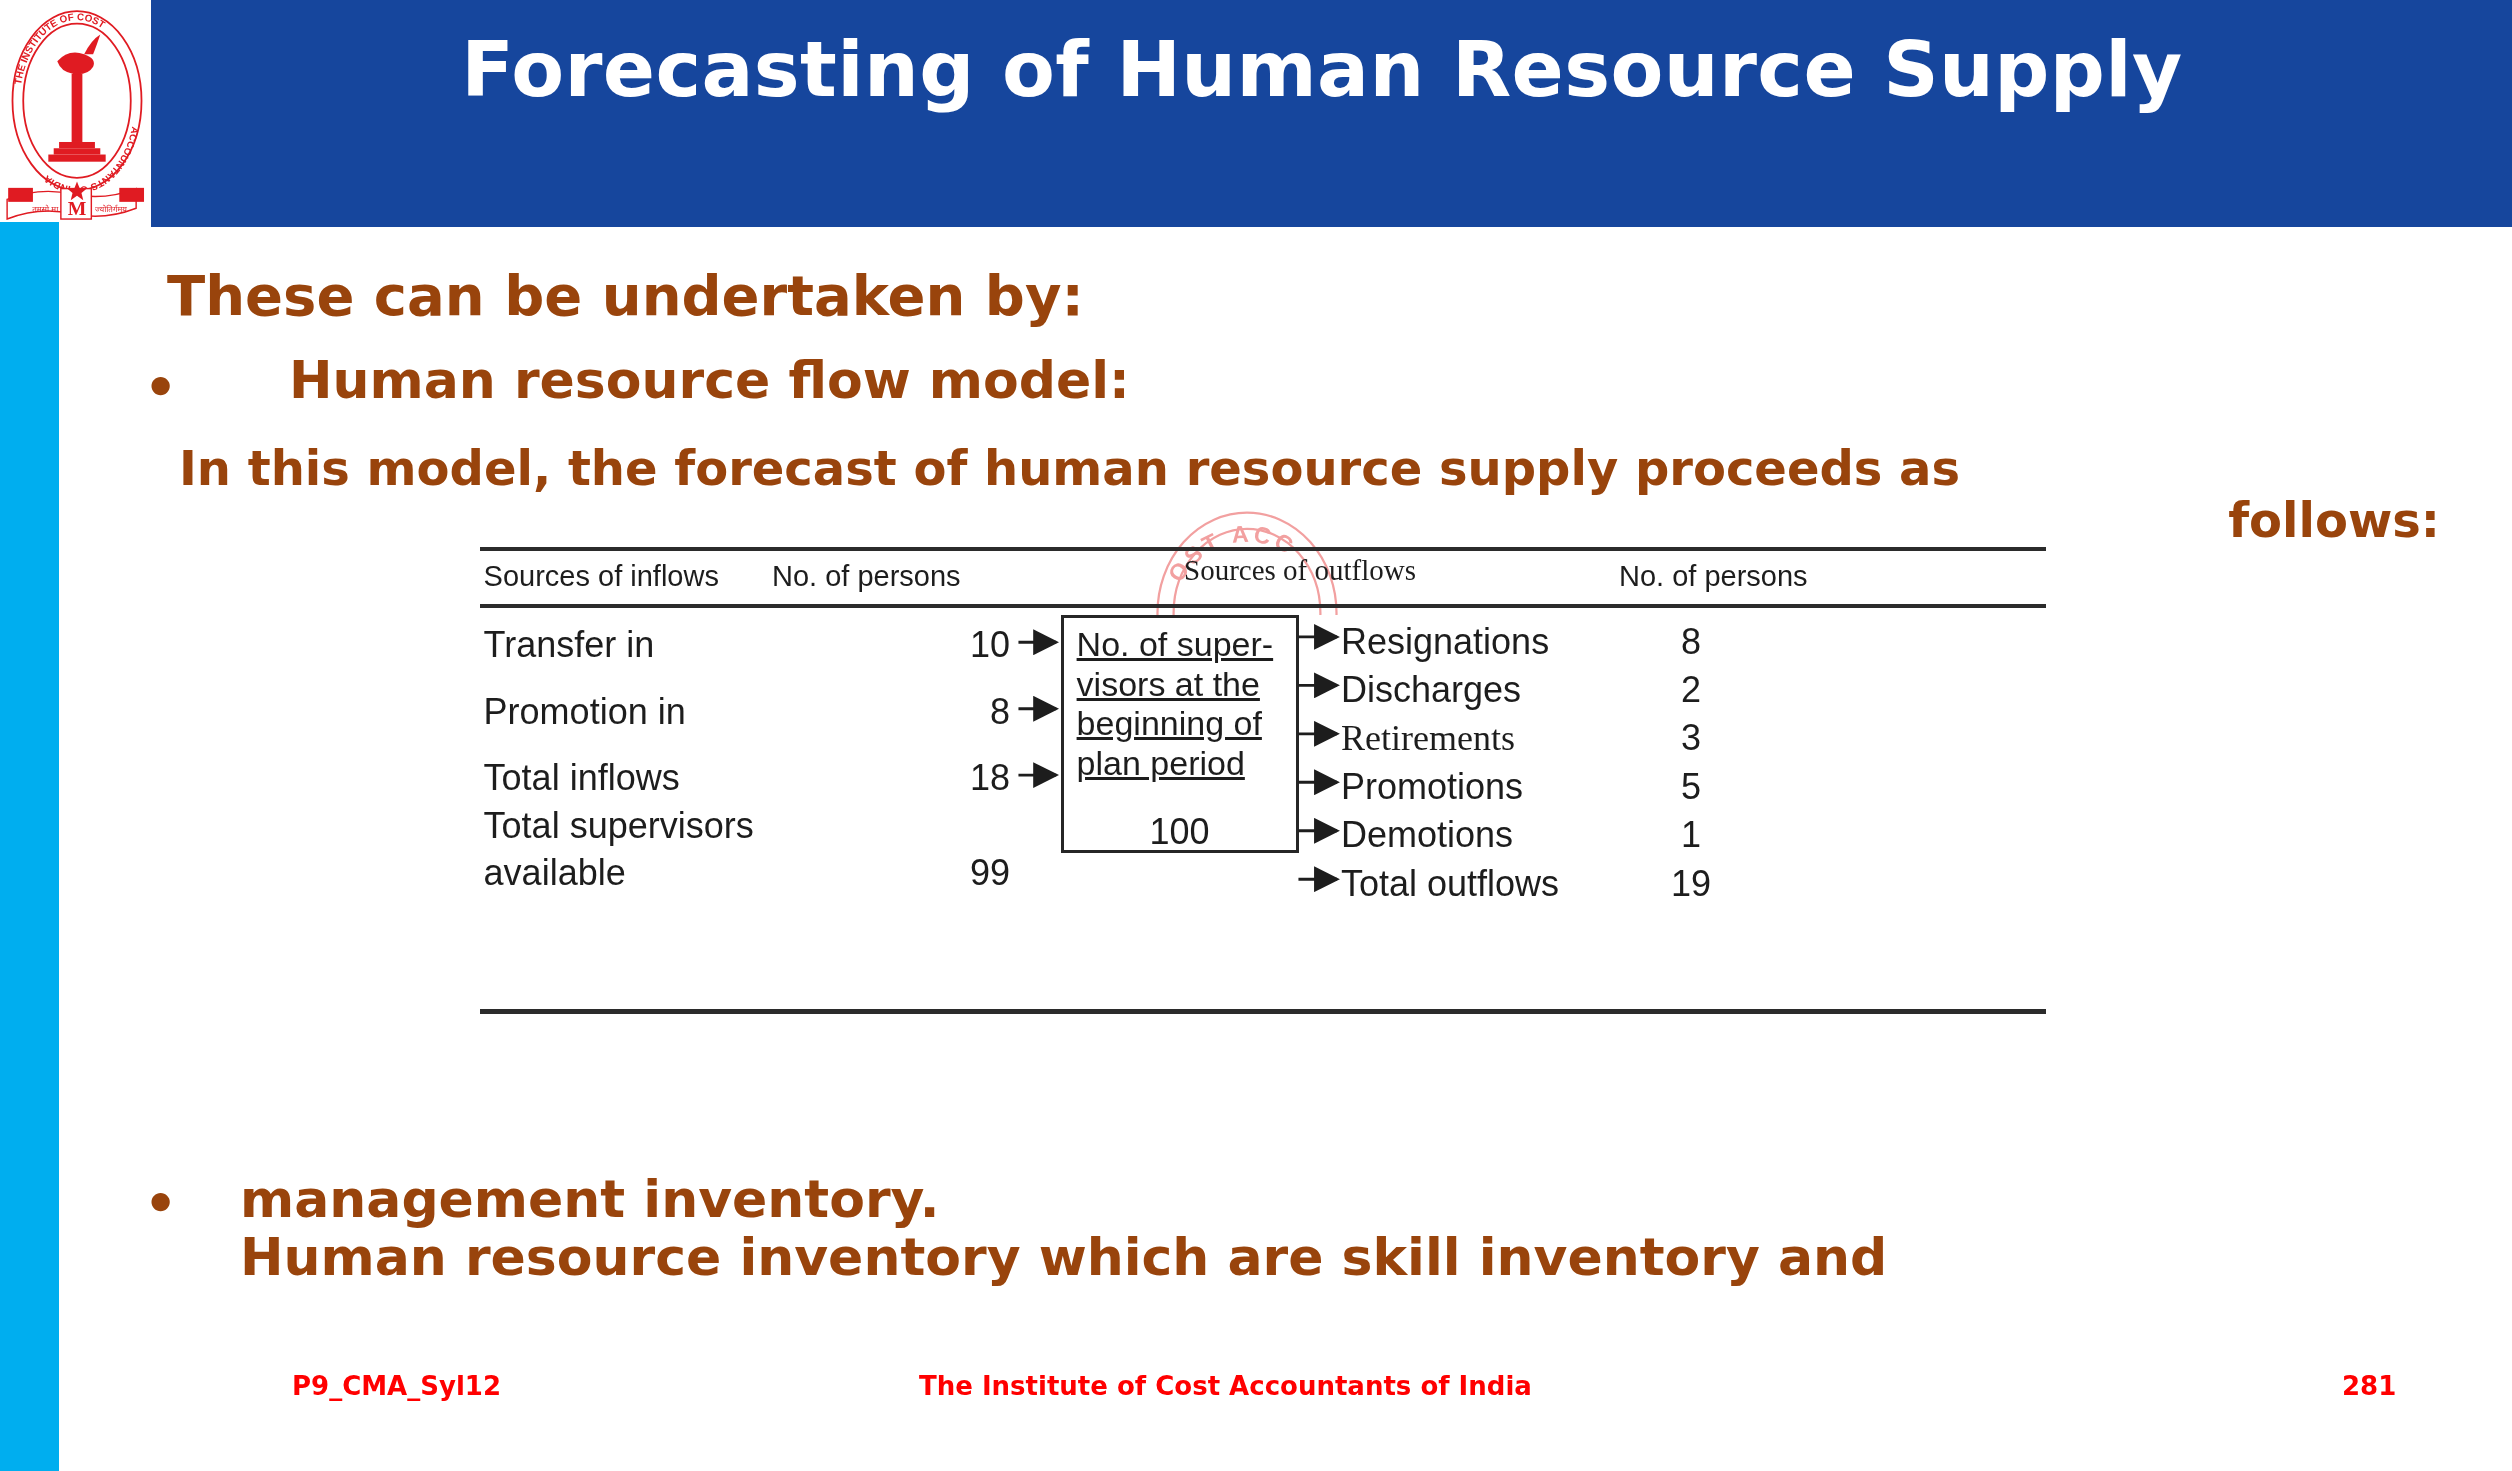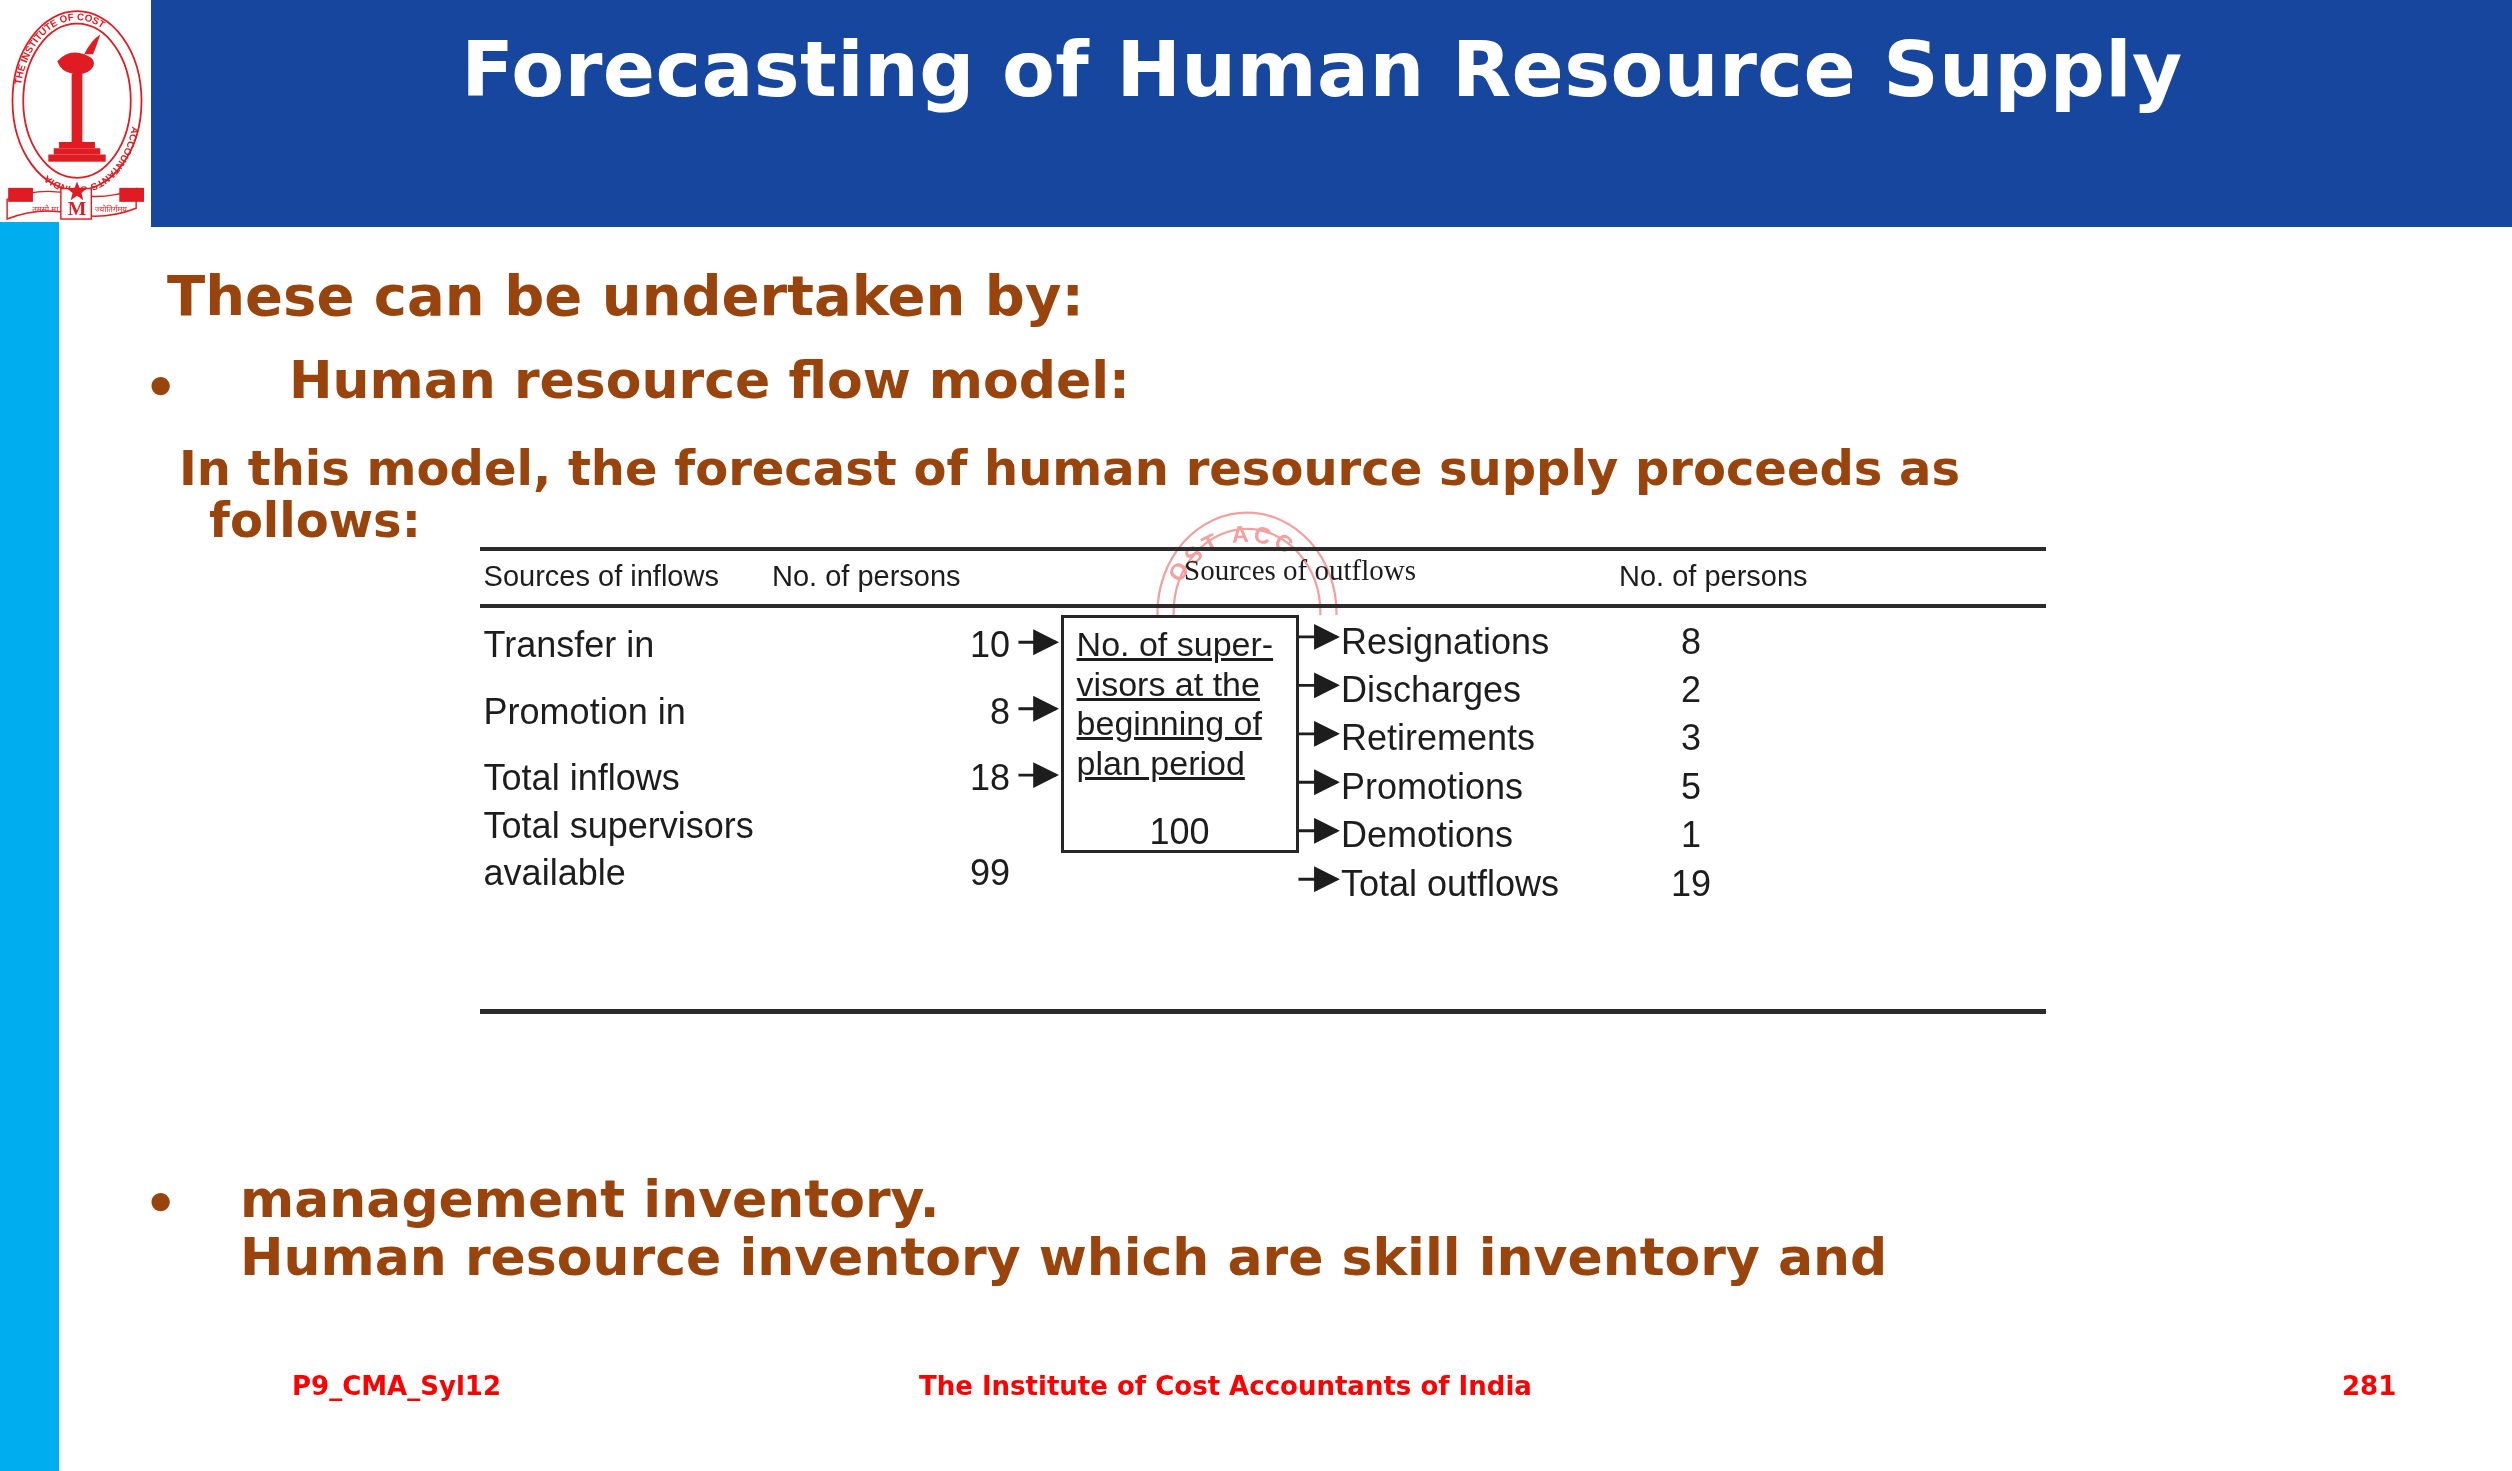--- a/index.html
+++ b/index.html
@@ -62,21 +62,21 @@
     position: absolute;
     color: #99440C;
     font-weight: bold;
     font-family: "DejaVu Sans", sans-serif;
     line-height: 1.08;
   }
   #line-intro   { left: 167px; top: 266px; font-size: 56px; }
   #bullet1-dot  { left: 144px; top: 359px; font-size: 52px; }
   #bullet1-text { left: 289px; top: 352px; font-size: 52px; }
   #line-model   { left: 179px; top: 443px; font-size: 48px; width: 2261px; }
-  #line-model .indent2 { display: block; margin-left: 30px; }
+  #line-model .indent2 { display: block; margin-left: 30px; text-align: right; }
 
   #bullet2-dot  { left: 144px; top: 1175px; font-size: 52px; }
   #bullet2-text { left: 240px; top: 1170px; font-size: 52px; width: 2207px; line-height: 1.12; }
 
   
   #watermark {
     position: absolute;
     left: 1153px;
     top: 507px;
     width: 188px;
@@ -164,21 +164,21 @@
   .arrow-svg { position: absolute; overflow: visible; }
   #arrows-in  { left: 0; top: 0; }
   #arrows-out { left: 0; top: 0; }
 
   
   .out-label { left: 861px; }
   .out-num   { text-align: center; width: 108px; left: 1157px; }
 
   #out0-label { top: 74px; }  #out0-num { top: 74px; }
   #out1-label { top: 122px; } #out1-num { top: 122px; }
-  #out2-label { top: 170px; } #out2-num { top: 170px; }
+  #out2-label { top: 170px; font-family: Liberation Serif, serif; } #out2-num { top: 170px; }
   #out3-label { top: 219px; } #out3-num { top: 219px; }
   #out4-label { top: 267px; } #out4-num { top: 267px; }
   #out5-label { top: 316px; } #out5-num { top: 316px; }
 
   
   .footer-text {
     position: absolute;
     color: #FF0000;
     font-weight: bold;
     font-size: 26px;

